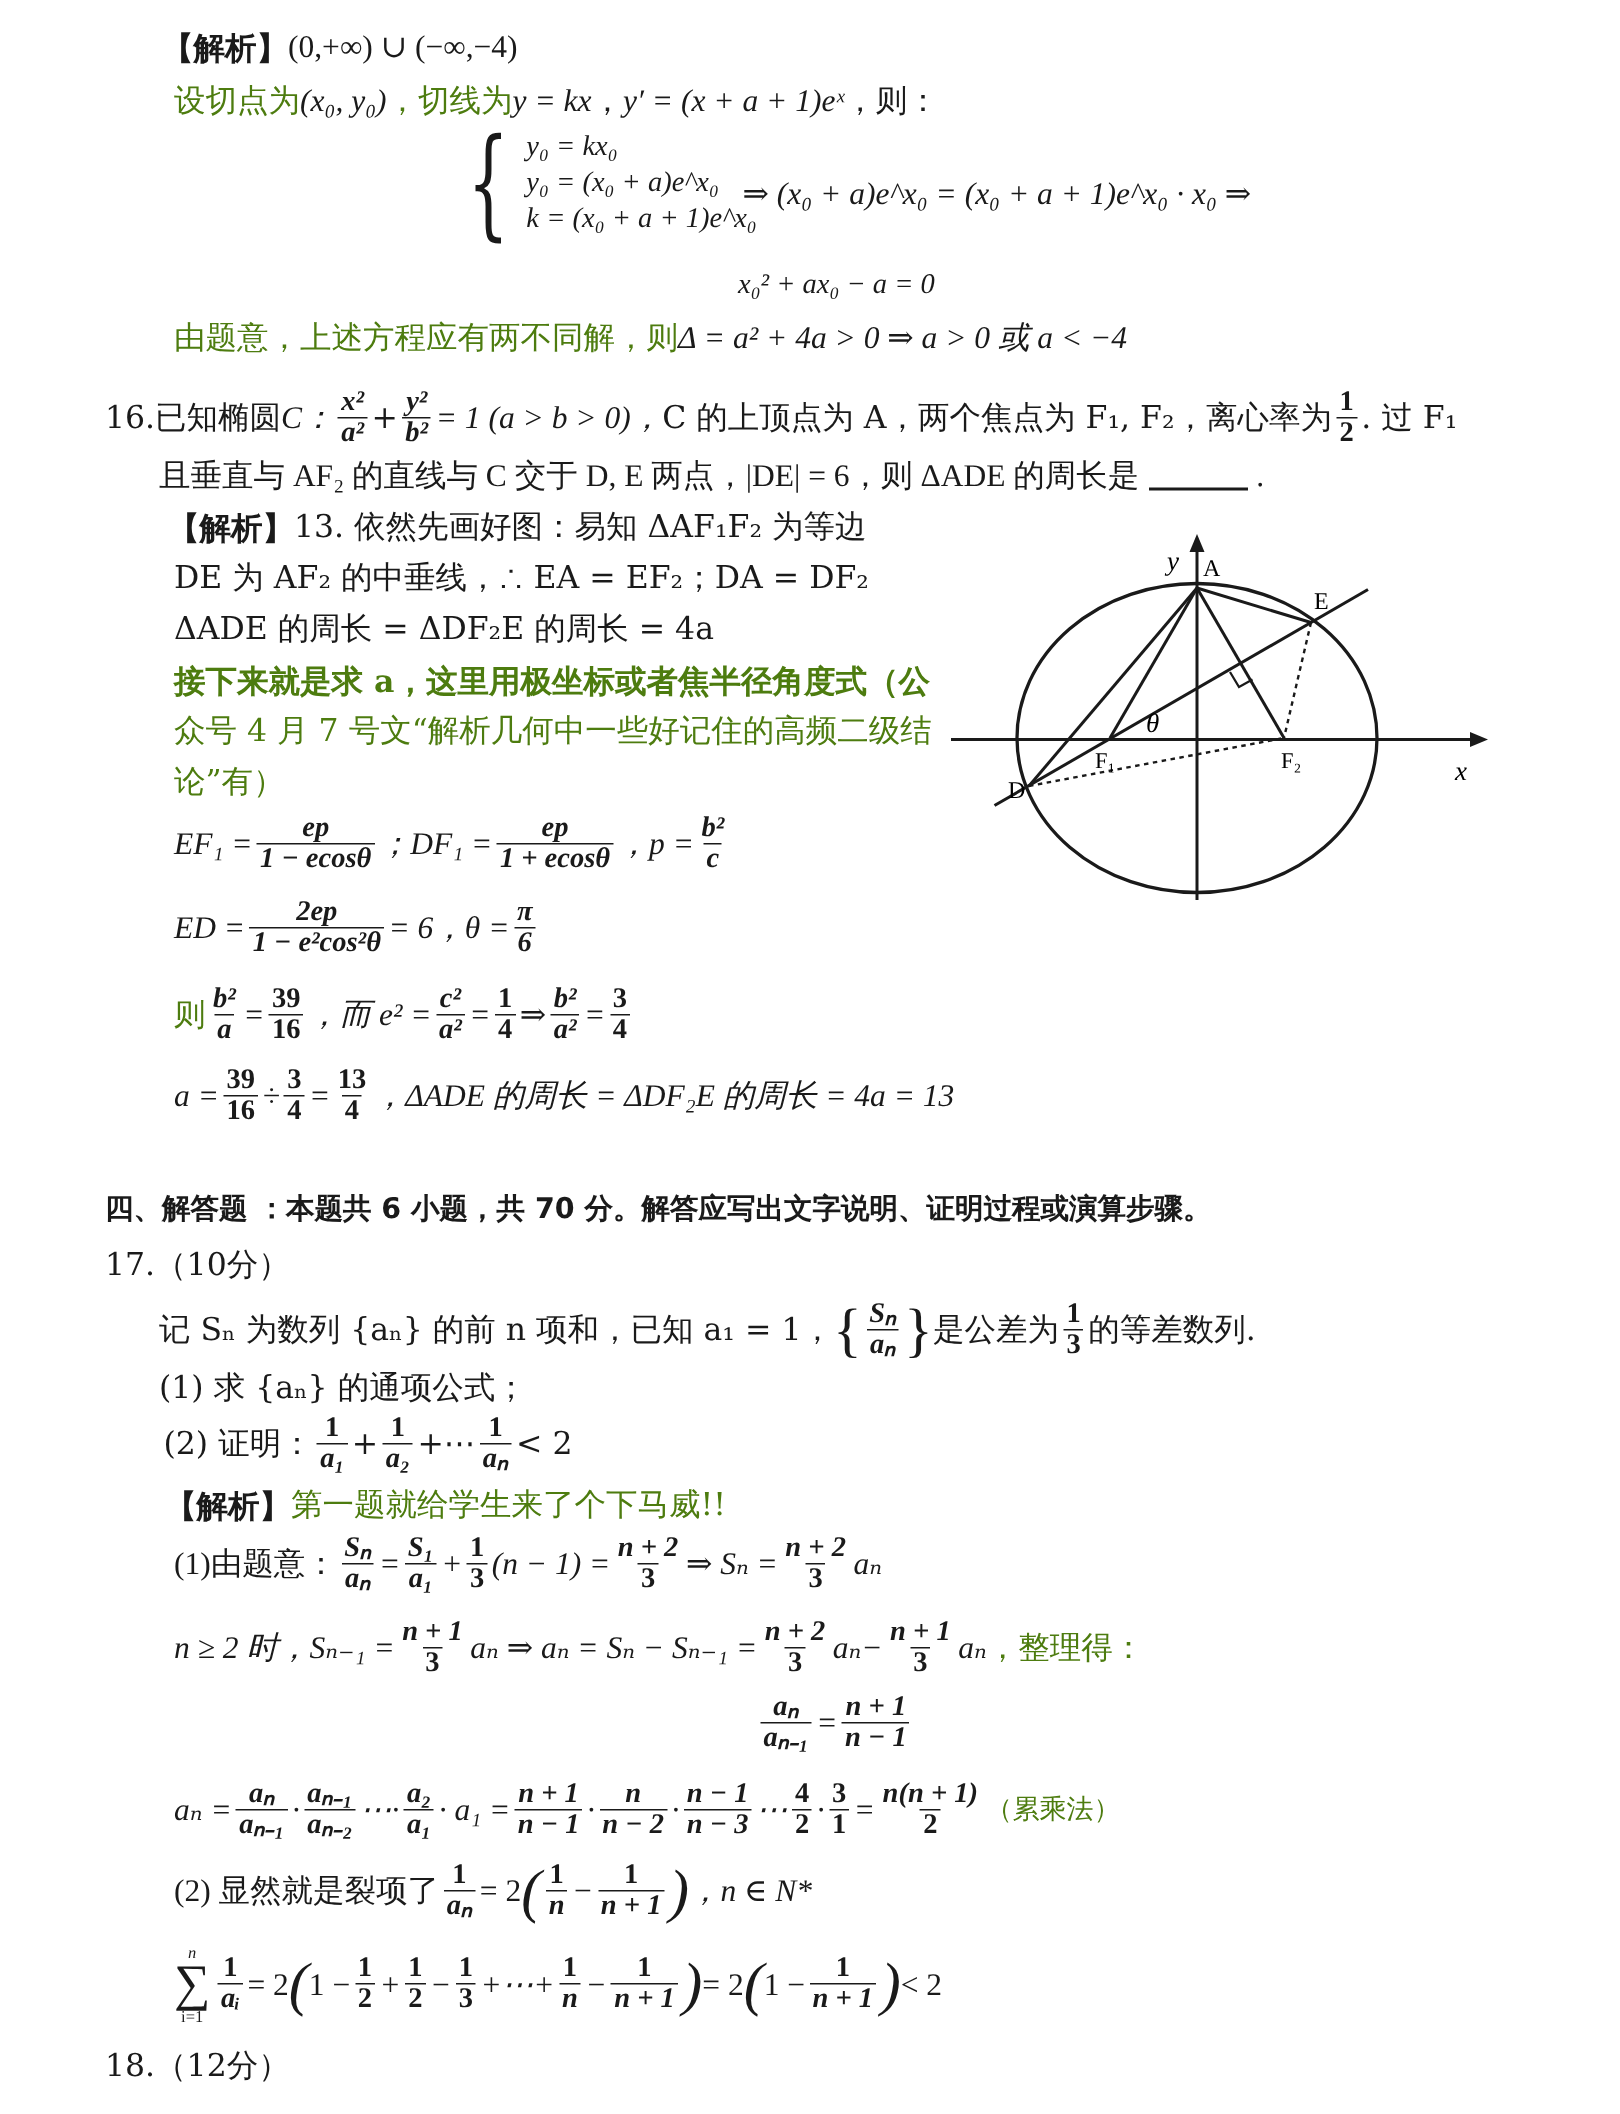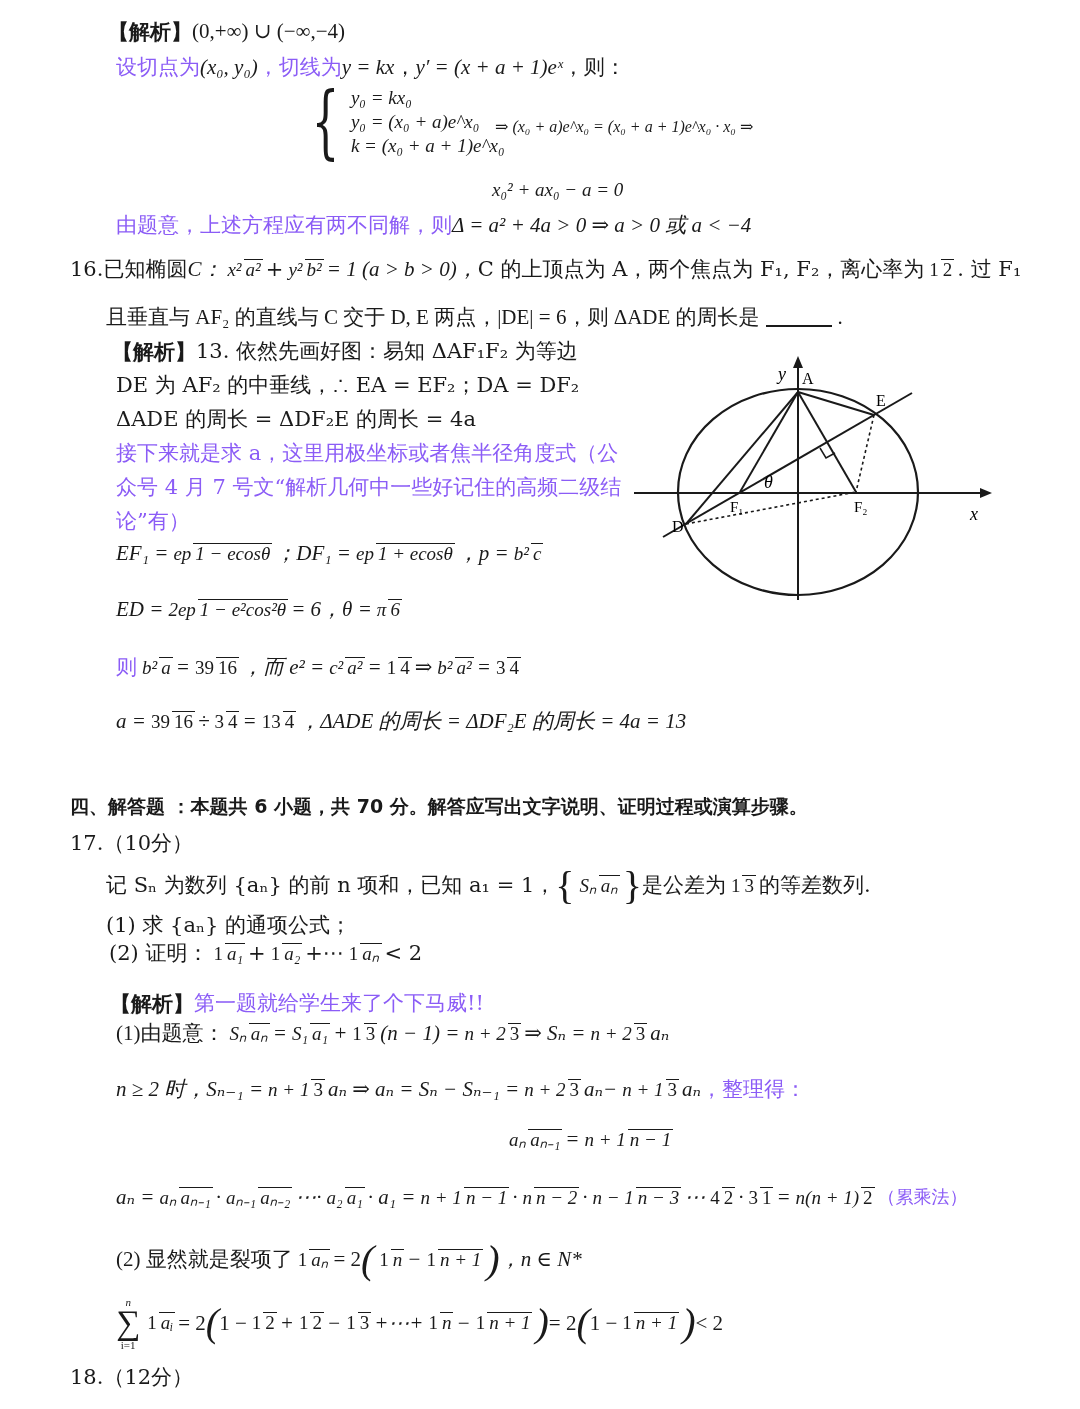--- a/index.html
+++ b/index.html
@@ -2,22 +2,22 @@
 <html><head>
 <meta charset="utf-8">
 <style>
   * { box-sizing: border-box; margin: 0; padding: 0; }
   html, body { width: 1080px; height: 1409px; background: #ffffff; overflow: hidden; }
   body { position: relative; font-family: "DejaVu Serif", "Liberation Serif", serif; color: #1a1a1a; font-size: 21px; }
   .line { position: absolute; white-space: nowrap; display: flex; align-items: center; line-height: 1.1; justify-content: flex-end; }
   .m { font-family: "Liberation Serif", "DejaVu Serif", serif; font-style: italic; }
   .n { font-family: "Liberation Serif", "DejaVu Serif", serif; font-style: normal; }
   .b { font-weight: bold; }
-  .red { color: #8b5cf6; }
-  .frac { display: inline-flex; flex-direction: row; align-items: center; vertical-align: middle; margin: 0 3px; font-family: "Liberation Serif", serif; font-size: 19px; }
+  .red { color: #4d7c0f; }
+  .frac { display: inline-flex; flex-direction: column; align-items: center; vertical-align: middle; margin: 0 3px; font-family: "Liberation Serif", serif; font-size: 19px; font-weight: bold; }
   .frac .num { padding: 0 2px; line-height: 1.05; }
   .frac .den { border-top: 1.6px solid #1a1a1a; padding: 0 2px; line-height: 1.1; }
   .brace { font-size: 80px; font-weight: 200; line-height: 0.8; font-family: "DejaVu Serif", serif; transform: scaleX(0.55); }
   .sys { display: flex; flex-direction: column; gap: 3px; }
   .blank { display: inline-block; width: 66px; border-bottom: 2px solid #1a1a1a; height: 18px; margin: 0 6px; }
   .bigsum { display: inline-flex; flex-direction: column; align-items: center; font-size: 11px; margin-right: 2px; }
   .bigsum .s { font-size: 34px; line-height: 0.9; }
   .paren { font-size: 40px; font-family: "Liberation Serif", serif; line-height: 1; }
   #diagram { position: absolute; left: 630px; top: 350px; width: 380px; height: 260px; }
 </style>
@@ -38,21 +38,21 @@
   <span>，则：</span>
 </div>
 <div class="line" style="left:300px;top:88px;">
   <span class="brace">{</span>
   <div class="sys m" style="font-size:19px;">
     <span>y₀ = kx₀</span>
     <span>y₀ = (x₀ + a)e^x₀</span>
     <span>k = (x₀ + a + 1)e^x₀</span>
   </div>
 </div>
-<div class="line m" style="left:495px;top:118px;font-size:16px;">⇒ (x₀ + a)e^x₀ = (x₀ + a + 1)e^x₀ · x₀ ⇒</div>
+<div class="line m" style="left:495px;top:118px;font-size:21px;">⇒ (x₀ + a)e^x₀ = (x₀ + a + 1)e^x₀ · x₀ ⇒</div>
 <div class="line m" style="left:492px;top:180px;font-size:19px;">x₀² + ax₀ − a = 0</div>
 <div class="line" style="left:116px;top:214px;">
   <span class="red">由题意，上述方程应有两不同解，则</span>
   <span class="m">Δ = a² + 4a &gt; 0 ⇒ a &gt; 0 或 a &lt; −4</span>
 </div>
 
 <div class="line" style="left:70px;top:258px;">
   <span>16.</span>
   <span>已知椭圆</span>
   <span class="m">C：</span>
@@ -78,21 +78,21 @@
   <span class="blank"></span>
   <span>.</span>
 </div>
 
 <div class="line" style="left:112px;top:340px;">
   <span class="b">【解析】</span>
   <span>13. 依然先画好图：易知 ΔAF₁F₂ 为等边</span>
 </div>
 <div class="line" style="left:116px;top:374px;">DE 为 AF₂ 的中垂线，∴ EA = EF₂；DA = DF₂</div>
 <div class="line" style="left:116px;top:408px;">ΔADE 的周长 = ΔDF₂E 的周长 = 4a</div>
-<div class="line red" style="left:116px;top:442px;">接下来就是求 a，这里用极坐标或者焦半径角度式（公</div>
+<div class="line red" style="left:116px;top:442px;font-weight:bold;">接下来就是求 a，这里用极坐标或者焦半径角度式（公</div>
 <div class="line red" style="left:116px;top:476px;">众号 4 月 7 号文“解析几何中一些好记住的高频二级结</div>
 <div class="line red" style="left:116px;top:510px;">论”有）</div>
 
 <div class="line m" style="left:116px;top:542px;">
   <span>EF₁ =</span>
   <span class="frac">
       <span class="num">ep</span>
       <span class="den">1 − ecosθ</span>
     </span>
   <span>；DF₁ =</span>

